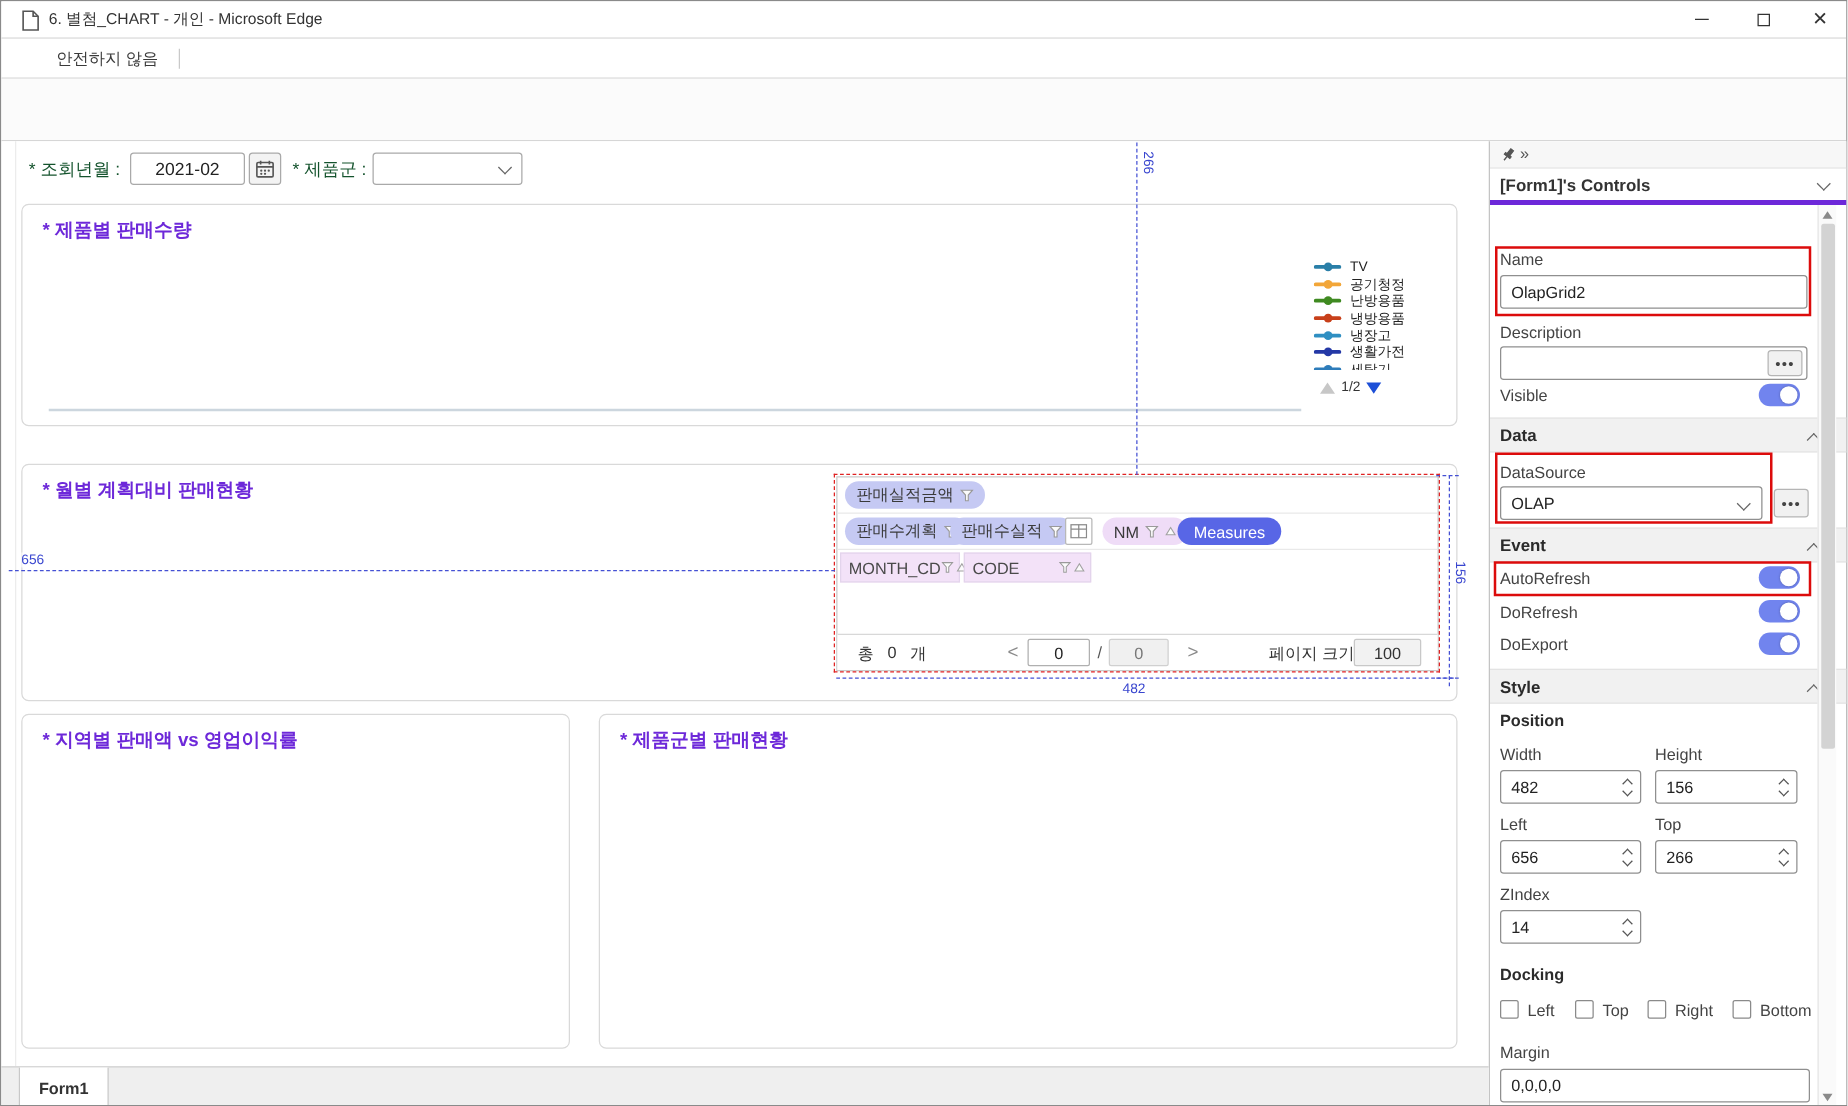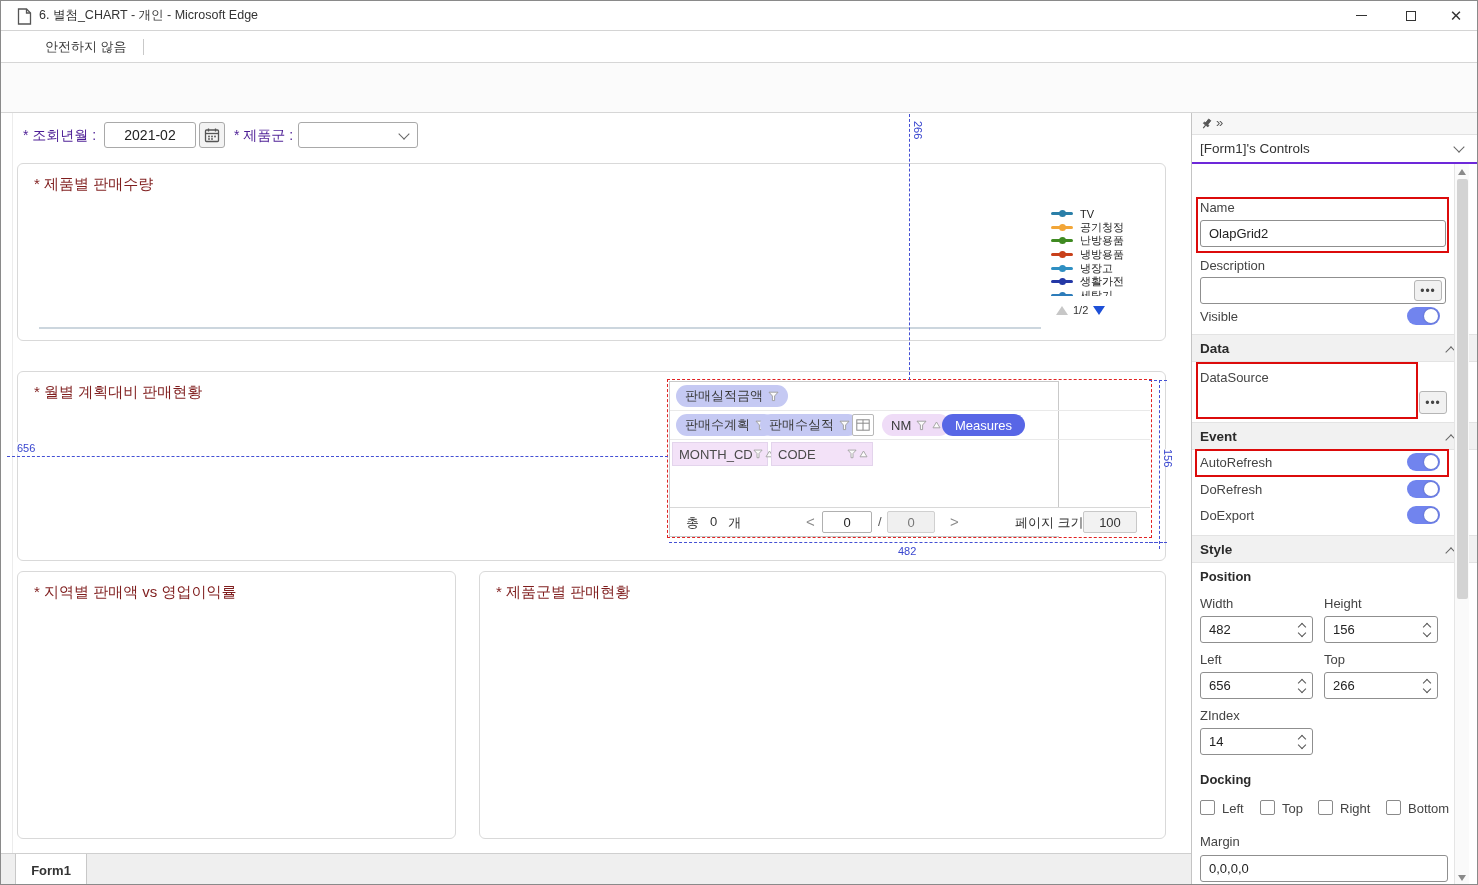--- a/index.html
+++ b/index.html
@@ -18,55 +18,55 @@
   .urlbar .warn{position:absolute;left:44px;top:0;line-height:31px;font-size:13px;color:#3a3a3a}
   .urlbar .vdiv{position:absolute;left:142px;top:8px;height:16px;border-left:1px solid #c9c9c9}
   .urlbar .url{position:absolute;left:156px;top:0;line-height:31px;font-size:13px;color:#333}
   
   .toolbar{position:absolute;left:0;top:62px;width:100%;height:50px;background:#fbfbfb;border-bottom:1px solid #d6d6d6}
   .tbtn{position:absolute;top:74px;width:26px;height:26px;display:flex;align-items:center;justify-content:center}
   .tsep{position:absolute;top:74px;height:26px;border-left:1px solid #d8d8d8}
   
   .canvas{position:absolute;left:0;top:112px;width:1190px;height:740px;background:#fff}
   .formedge{position:absolute;left:11px;top:0;height:740px;border-left:1px solid #ececec}
-  .flabel{font-size:14px;color:#4c1d95;line-height:26px}
+  .flabel{font-size:14px;color:#14532d;line-height:26px}
   .inp{border:1px solid #a9a9a9;border-radius:3px;background:#fff;font-size:14px;color:#222;font-family:inherit}
   .panel{position:absolute;background:#fff;border:1px solid #d9d9d9;border-radius:6px}
-  .ptitle{position:absolute;left:16px;top:11px;font-size:15px;font-weight:400;color:#7f1d1d}
+  .ptitle{position:absolute;left:16px;top:11px;font-size:15px;font-weight:700;color:#6d28d9}
   .axisline{position:absolute;background:#ccd6de}
   
   .legend{position:absolute;left:1050px;top:94px;width:125px;height:89px;overflow:hidden}
   .litem{display:flex;align-items:center;height:13.6px;gap:7px;cursor:pointer}
   .lmark{width:22px;height:3px;border-radius:2px;background:var(--c);position:relative;flex:0 0 22px}
   .lmark::after{content:"";position:absolute;left:7.5px;top:-2px;width:7px;height:7px;border-radius:50%;background:var(--c)}
   .litem span{font-size:11px;color:#222}
   .lpage{position:absolute;left:1055px;top:191px;display:flex;align-items:center;gap:5px;font-size:11px;color:#333}
   .triup{width:0;height:0;border-left:6px solid transparent;border-right:6px solid transparent;border-bottom:9px solid #c7c7c7}
   .tridn{width:0;height:0;border-left:6px solid transparent;border-right:6px solid transparent;border-top:9px solid #1d4fd7}
   
-  .ogrid{position:absolute;left:668px;top:268px;width:390px;height:156px;background:#fff;border:1px solid #c9c9c9}
+  .ogrid{position:absolute;left:668px;top:268px;width:482px;height:156px;background:#fff;border:1px solid #c9c9c9}
   .grow{position:absolute;left:0;width:480px;border-bottom:1px solid #e9e9e9}
   .pill{display:inline-flex;align-items:center;gap:5px;height:22px;padding:0 9px;border-radius:12px;font-size:13px;color:#3a3a3a;cursor:grab}
   .pill.blue{background:#c5c9f3}
   .pill.pink{background:#efdcf7}
   .pill.solid{background:#5866e6;color:#fff;padding:0 13px}
   .gcell{position:absolute;height:24px;background:#f3e2f8;border:1px solid #e3d4ec;display:flex;align-items:center;font-size:13px;color:#4a4a4a;padding:0 4px 0 6px;cursor:pointer}
   .gcell .cico{margin-left:auto;display:flex;align-items:center;gap:2px}
   .gfoot{position:absolute;left:0;top:125px;width:480px;height:29px;border-top:1px solid #d8d8d8;background:#fff;font-size:13px;color:#333}
   .pginp{position:absolute;top:3px;height:22px;border-radius:2px;font-size:13px;text-align:center}
   
   .selrect{position:absolute;border:1px dashed #e02222;pointer-events:none}
   .gv{position:absolute;border-left:1px dashed #4450d4}
   .gh{position:absolute;border-top:1px dashed #4450d4}
   .glab{position:absolute;font-size:11px;color:#3946cf;background:rgba(255,255,255,.7);line-height:12px}
   .glab.vert{writing-mode:vertical-rl}
   
   .sidebar{position:absolute;left:1190px;top:112px;width:288px;height:773px;background:#fff;border-left:1px solid #c4c4c4}
   .pinstrip{position:absolute;left:0;top:0;width:100%;height:22px;background:#f7f7f7;border-bottom:1px solid #e2e2e2}
-  .ctrlhdr{position:absolute;left:0;top:22px;width:100%;height:29px;background:#fff;border-bottom:2px solid #6d28d9;font-size:13.5px;font-weight:400;color:#333;line-height:28px;padding-left:8px}
+  .ctrlhdr{position:absolute;left:0;top:22px;width:100%;height:29px;background:#fff;border-bottom:4px solid #6d28d9;font-size:13.5px;font-weight:700;color:#333;line-height:28px;padding-left:8px}
   .sechdr{position:absolute;left:0;width:100%;height:28px;background:#f1f1f1;border-top:1px solid #e3e3e3;border-bottom:1px solid #e3e3e3;font-size:13.5px;font-weight:700;color:#2b2b2b;line-height:27px;padding-left:8px}
   .chev{position:absolute;width:8px;height:8px;border-right:1.6px solid #666;border-bottom:1.6px solid #666}
   .chev.dn{transform:rotate(45deg)}
   .chev.up{transform:rotate(225deg)}
   .slab{position:absolute;font-size:13px;color:#444;line-height:16px}
   .slab.b{font-weight:700;color:#2b2b2b}
   .sinp{position:absolute;height:27px;border:1px solid #8f8f8f;border-radius:3px;background:#fff;font-size:13px;color:#222;padding:0 8px;font-family:inherit}
   .dotbtn{position:absolute;background:#f1f1f1;border:1px solid #b5b5b5;border-radius:3px;font-size:12px;color:#444;display:flex;align-items:center;justify-content:center;letter-spacing:1px}
   .toggle{position:absolute;width:33px;height:18px;border-radius:9px;background:#7184ee;cursor:pointer}
   .toggle::after{content:"";position:absolute;right:2px;top:2px;width:14px;height:14px;border-radius:50%;background:#fff;box-shadow:0 0 2px rgba(0,0,0,.3)}
@@ -416,20 +416,24 @@
     <input class="sinp" style="left: 8px; top: 164px; width: 246px;" readonly="" value="">
     <span class="dotbtn" style="left:222px;top:167px;width:28px;height:21px">•••</span>
     <span class="slab" style="left:8px;top:196px">Visible</span>
     <span class="toggle" style="left:215px;top:194px"></span>
 
     <div class="sechdr" style="top:221px">
       <span>Data</span>
       <i class="chev up" style="right:24px;top:13px"></i>
     </div>
     <span class="slab" style="left:8px;top:257px">DataSource</span>
+    <span class="sinp" style="left:8px;top:276px;width:210px;display:flex;align-items:center">
+      <span>OLAP</span>
+      <i class="chev dn" style="right:10px;top:9px"></i>
+    </span>
     <span class="dotbtn" style="left:227px;top:278px;width:28px;height:23px">•••</span>
     <div class="hl" style="left:4px;top:249px;width:222px;height:57px"></div>
 
     <div class="sechdr" style="top:309px">
       <span>Event</span>
       <i class="chev up" style="right:24px;top:13px"></i>
     </div>
     <span class="slab" style="left:8px;top:342px">AutoRefresh</span>
     <span class="toggle" style="left:215px;top:340px"></span>
     <div class="hl" style="left:3px;top:336px;width:254px;height:28px"></div>

